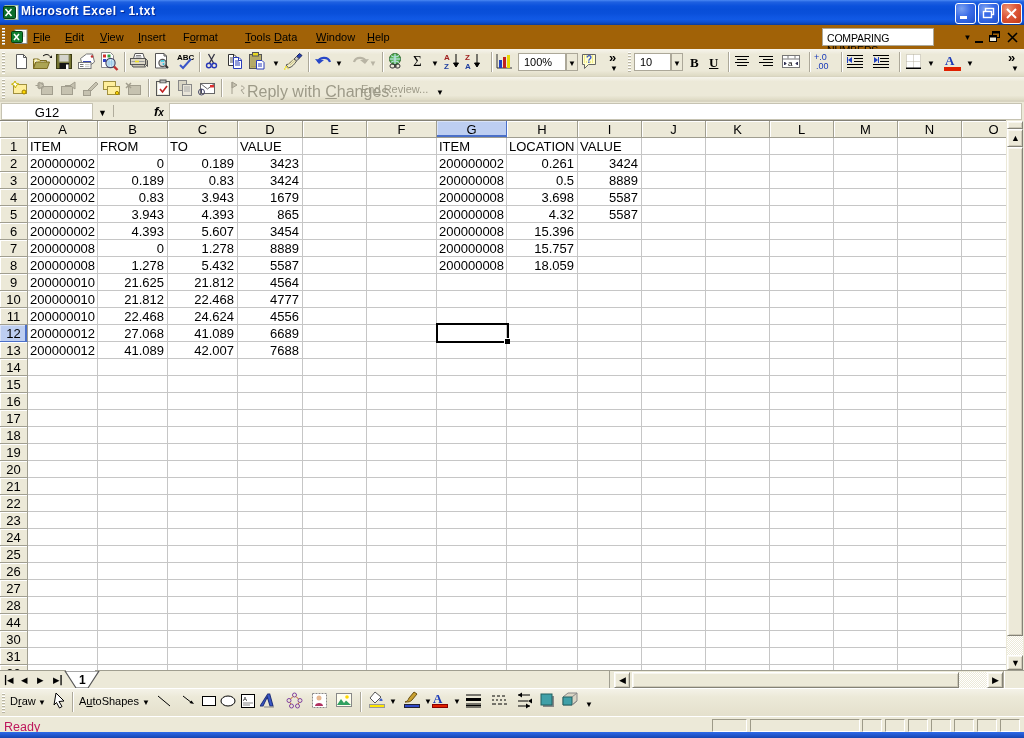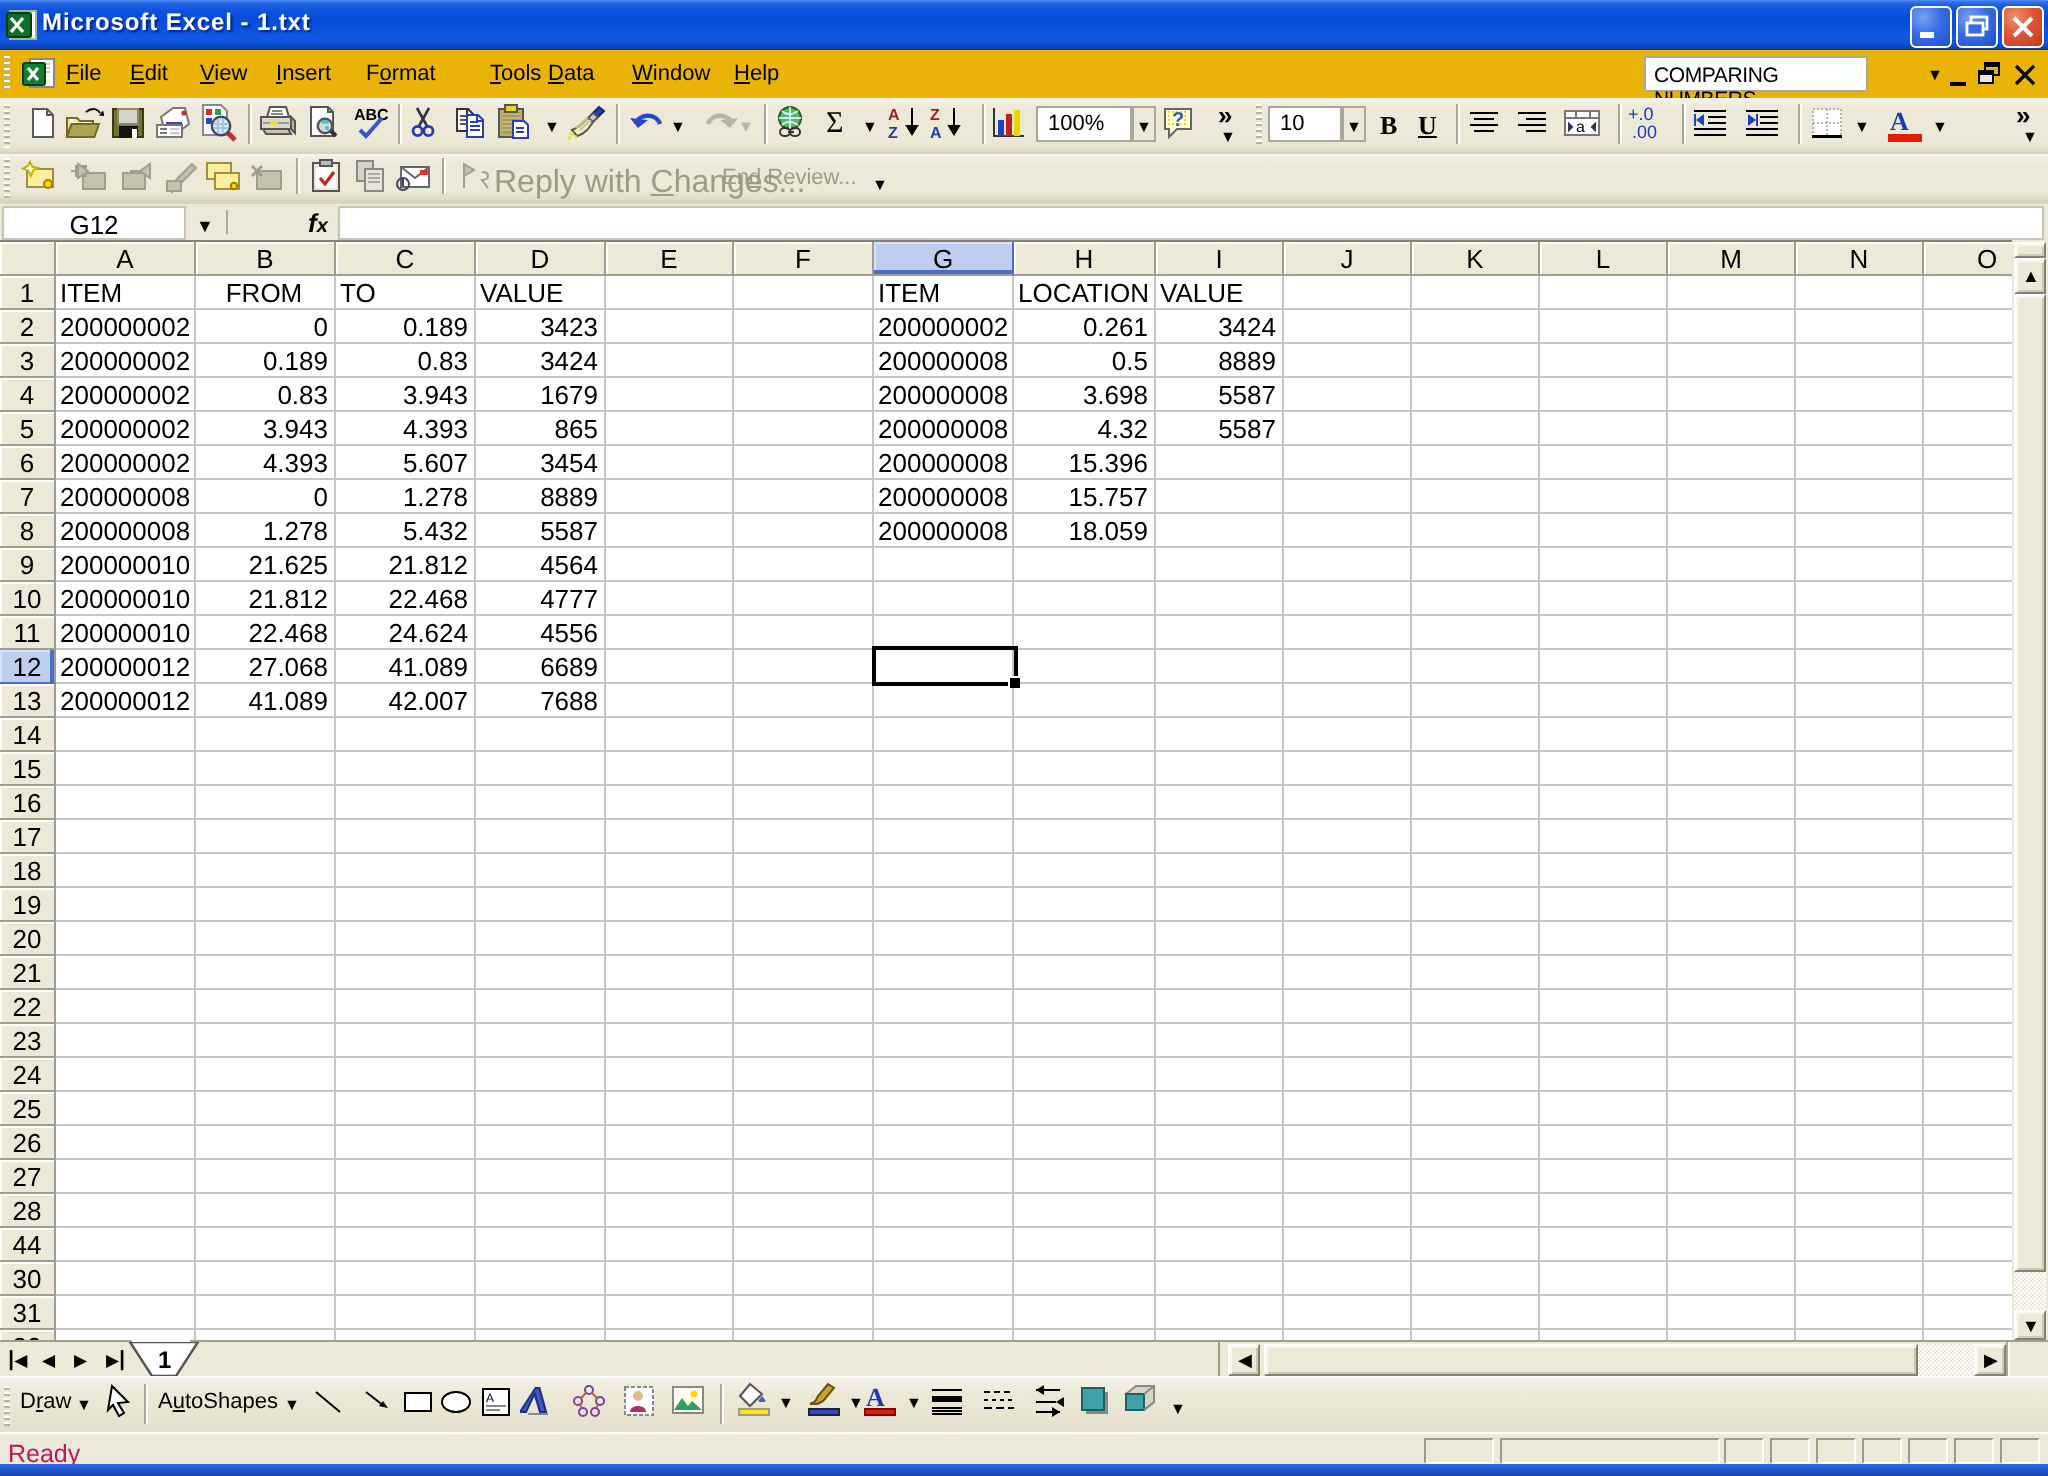--- a/index.html
+++ b/index.html
@@ -6,21 +6,21 @@
 body{font-family:"Liberation Sans",sans-serif;position:relative;background:#ece9d8}
 .abs{position:absolute}
 
 #title{left:0;top:0;width:1024px;height:25px;background:linear-gradient(180deg,#4f8cf5 0%,#3071e8 4%,#1d5fe0 10%,#0b51dc 24%,#084ed8 38%,#0a50da 54%,#0f56e2 68%,#1159e4 78%,#0d50d2 88%,#0a44b4 96%,#093997 100%)}
 #title .txt{position:absolute;left:21px;top:4px;color:#fff;font-size:12px;font-weight:bold;letter-spacing:.45px;text-shadow:1px 1px 1px #00228c}
 .tbtn{position:absolute;top:3px;width:21px;height:21px;border:1px solid #fff;border-radius:3px;color:#fff}
 #bmin{left:955px;background:radial-gradient(circle at 30% 25%,#7ba1f0 0%,#3a6ce8 45%,#1e50cc 100%)}
 #bmax{left:978px;background:radial-gradient(circle at 30% 25%,#7ba1f0 0%,#3a6ce8 45%,#1e50cc 100%)}
 #bclose{left:1001px;background:radial-gradient(circle at 30% 25%,#ec9473 0%,#dd5639 45%,#c13a15 100%)}
 
-#menubar{left:0;top:25px;width:1024px;height:24px;background:#eab308;font-size:11px;color:#000}
+#menubar{left:0;top:25px;width:1024px;height:24px;background:#a16207;font-size:11px;color:#000}
 #menubar .mi{position:absolute;top:6px}
 #menubar u{text-decoration:underline}
 #qbox{position:absolute;left:822px;top:3px;width:112px;height:18px;background:#fff;border:1px solid #aca899;font-size:10.5px;letter-spacing:-.2px;padding:3px 0 0 4px;color:#000}
 #qdrop{position:absolute;left:961px;top:3px;width:13px;height:18px;font-size:8px;color:#000;text-align:center;padding-top:5px}
 
 .tbar{background:linear-gradient(180deg,#f6f4ec 0%,#ece9d8 20%,#ece9d8 80%,#dedac4 100%);border-bottom:1px solid #d8d4c0}
 #tb1{left:0;top:49px;width:1024px;height:28px}
 #tb2{left:0;top:77px;width:1024px;height:24px}
 .grip{position:absolute;left:2px;width:3px;background:repeating-linear-gradient(180deg,#fff 0 1px,#b8b4a2 1px 2px,transparent 2px 3px)}
 .vsep{position:absolute;width:2px;background:linear-gradient(90deg,#aca899 0 1px,#fff 1px 2px)}
@@ -402,21 +402,21 @@
           <td class="ch">J</td>
           <td class="ch">K</td>
           <td class="ch">L</td>
           <td class="ch">M</td>
           <td class="ch">N</td>
           <td class="ch">O</td>
         </tr>
         <tr>
           <td class="rh">1</td>
           <td class="c" style="text-align:left">ITEM</td>
-          <td class="c" style="text-align:center">FROM</td>
+          <td class="c" style="text-align:left">FROM</td>
           <td class="c" style="text-align:left">TO</td>
           <td class="c" style="text-align:left">VALUE</td>
           <td class="c"></td>
           <td class="c"></td>
           <td class="c" style="text-align:left">ITEM</td>
           <td class="c" style="text-align:right">LOCATION</td>
           <td class="c" style="text-align:left">VALUE</td>
           <td class="c"></td>
           <td class="c"></td>
           <td class="c"></td>

